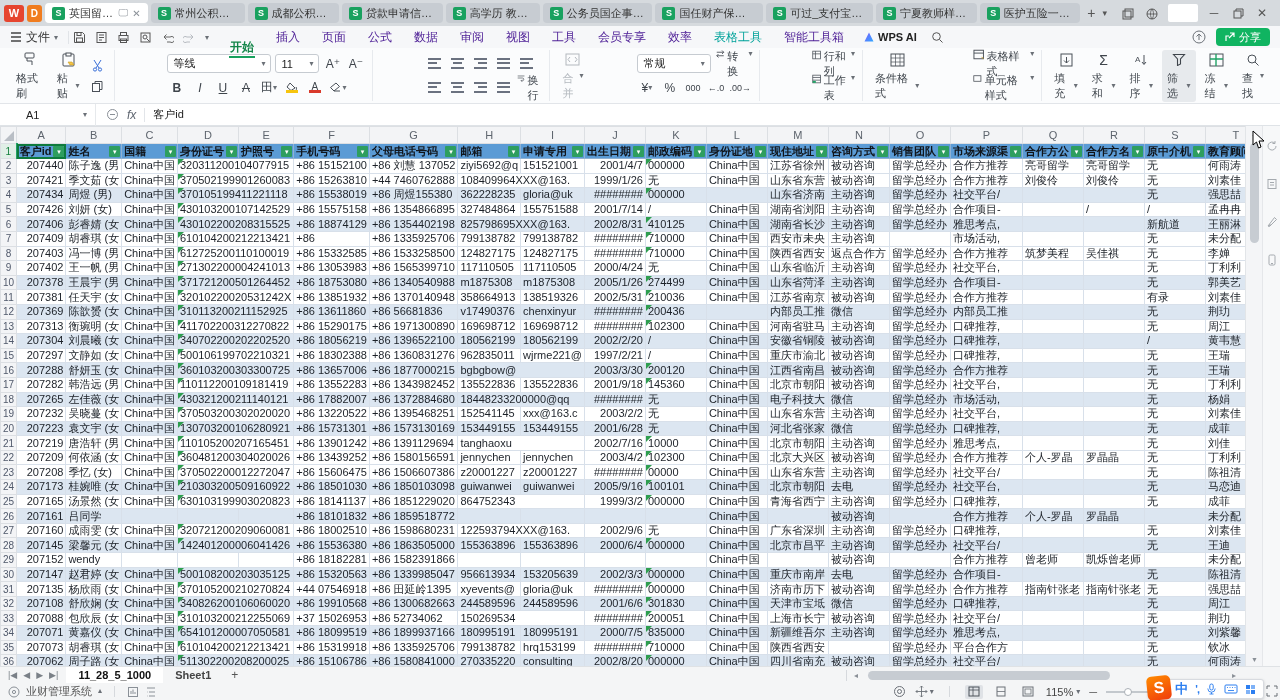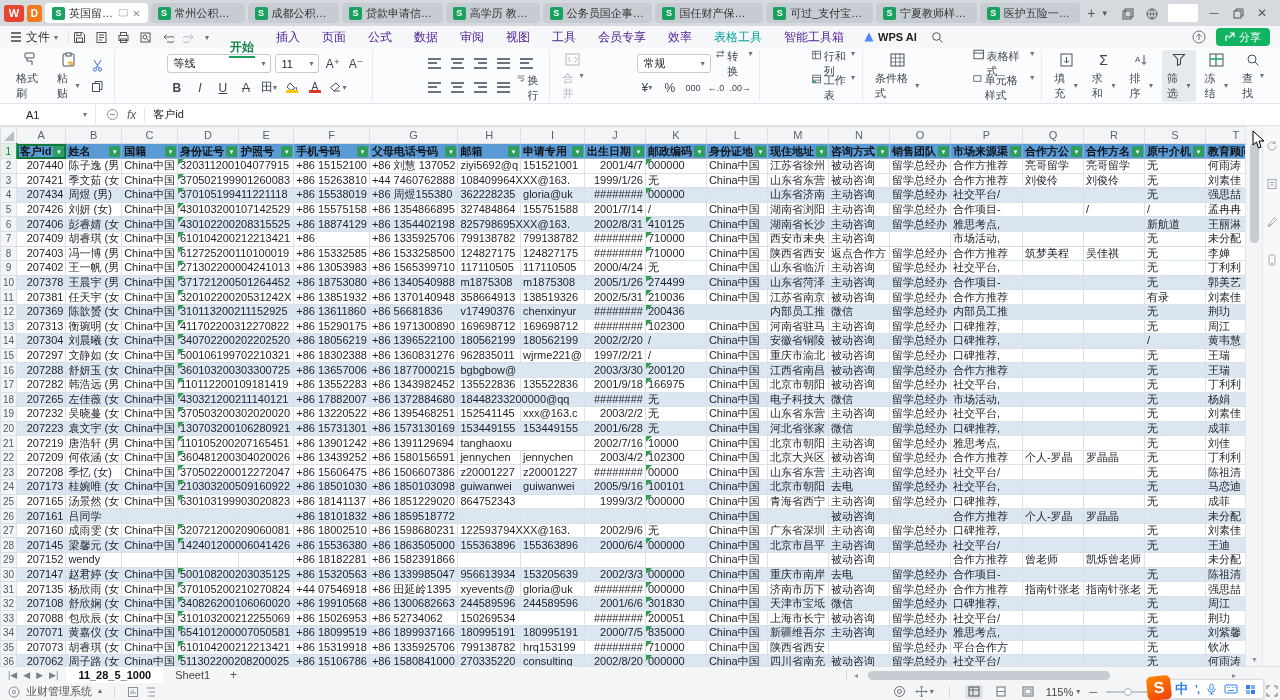--- a/index.html
+++ b/index.html
@@ -112,21 +112,21 @@
   .vscroll .arr.bot { position:absolute; bottom:0; }
   .vthumb { position:absolute; left:4px; top:17px; width:9px; height:100px; background:#c7ccd2; border-radius:5px; }
   .rstrip { position:absolute; left:1262px; top:126px; width:18px; height:540px; background:#f7f8f9; border-left:1px solid #e5e7ea;
             display:flex; flex-direction:column; align-items:center; padding-top:14px; gap:26px; }
   .rstrip svg { opacity:.75; }
 
   
   .sheetbar { position:absolute; top:666px; left:0; width:1280px; height:17px; background:#f4f5f6; border-top:1px solid #dfe2e5;
               display:flex; align-items:center; font-size:11px; color:#555; }
   .snav { display:flex; align-items:center; gap:6px; padding:0 8px; color:#7a8087; font-size:9px; }
-  .stab { height:17px; display:flex; align-items:center; padding:0 12px; color:#444; }
+  .stab { height:17px; display:flex; align-items:center; padding:0 12px; color:#444;font-weight:bold; }
   .stab.active { background:#fff; color:#111; font-weight:bold; }
   .stab-plus { padding:0 8px; color:#555; font-size:12px; }
   .hsb-div { position:absolute; left:846px; top:3px; width:1px; height:11px; background:#d6d9dd; }
   .hsb-arr { position:absolute; top:4px; color:#8a9097; font-size:8px; }
   .hthumb { position:absolute; left:868px; top:4px; width:242px; height:9px; background:#c7ccd2; border-radius:5px; }
 
   
   .statusbar { position:absolute; top:683px; left:0; width:1280px; height:17px; background:#f4f5f6; display:flex; align-items:center;
                padding:0 8px; font-size:11px; color:#555; }
   .sb-left { display:flex; align-items:center; gap:6px; }
@@ -1029,21 +1029,21 @@
           <th class="rn">17</th>
           <td class="ar">207282</td>
           <td>韩浩远 (男</td>
           <td>China中国</td>
           <td colspan="2" class="tri">110112200109181419</td>
           <td>+86 13552283</td>
           <td>+86 1343982452</td>
           <td>135522836</td>
           <td>135522836</td>
           <td class="ar">2001/9/18</td>
-          <td class="tri">166975</td>
+          <td class="tri">145360</td>
           <td>China中国</td>
           <td>北京市朝阳</td>
           <td>被动咨询</td>
           <td>留学总经办</td>
           <td>社交平台,</td>
           <td></td>
           <td></td>
           <td>无</td>
           <td>丁利利</td>
         </tr>
@@ -1374,21 +1374,21 @@
           <td></td>
           <td>无</td>
           <td>周江</td>
         </tr>
         <tr>
           <th class="rn">33</th>
           <td class="ar">207088</td>
           <td>包欣辰 (女</td>
           <td>China中国</td>
           <td colspan="2" class="tri">310103200212255069</td>
-          <td>+86 15026953</td>
+          <td>+37 15026953</td>
           <td>+86 52734062</td>
           <td colspan="2">150269534</td>
           <td class="ar">########</td>
           <td class="tri">200051</td>
           <td>China中国</td>
           <td>上海市长宁</td>
           <td>被动咨询</td>
           <td>留学总经办</td>
           <td>社交平台/</td>
           <td></td>

